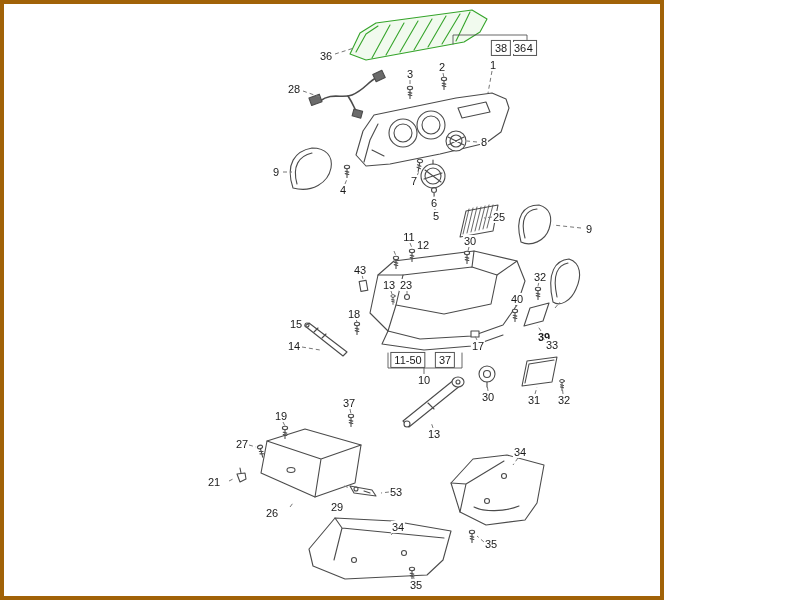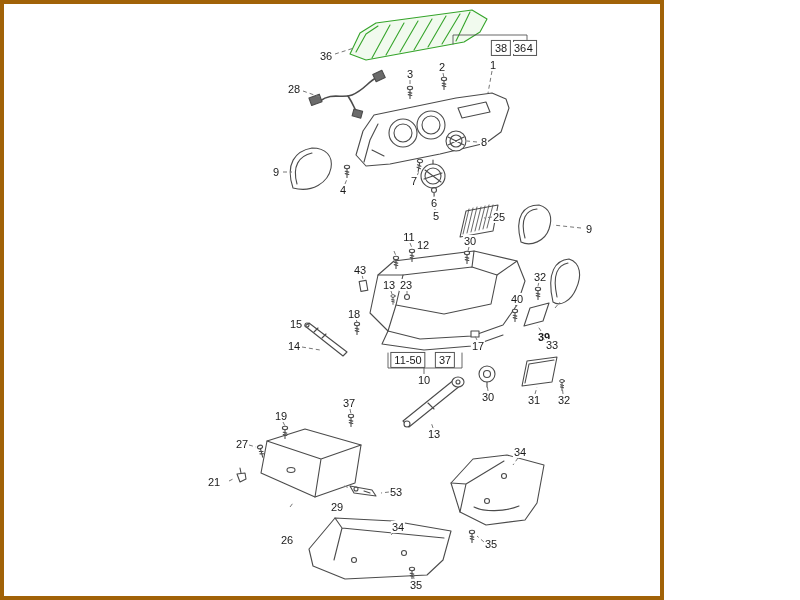--- a/index.html
+++ b/index.html
@@ -283,19 +283,19 @@
       <span class="callout" style="left: 484px; top: 393px;">30</span>
       <span class="callout" style="left: 530px; top: 396px;">31</span>
       <span class="callout" style="left: 560px; top: 396px;">32</span>
       <span class="callout" style="left: 277px; top: 412px;">19</span>
       <span class="callout" style="left: 345px; top: 399px;">37</span>
       <span class="callout" style="left: 238px; top: 440px;">27</span>
       <span class="callout" style="left: 430px; top: 430px;">13</span>
       <span class="callout" style="left: 210px; top: 478px;">21</span>
       <span class="callout" style="left: 333px; top: 503px;">29</span>
       <span class="callout" style="left: 392px; top: 488px;">53</span>
-      <span class="callout" style="left: 283px; top: 509px; margin-top: 27px;">26</span>
+      <span class="callout" style="left: 268px; top: 509px;">26</span>
       <span class="callout" style="left: 516px; top: 448px;">34</span>
       <span class="callout" style="left: 487px; top: 540px;">35</span>
       <span class="callout" style="left: 394px; top: 523px;">34</span>
       <span class="callout" style="left: 412px; top: 581px;">35</span>
     </div>
 </div>
 
 </body></html>

